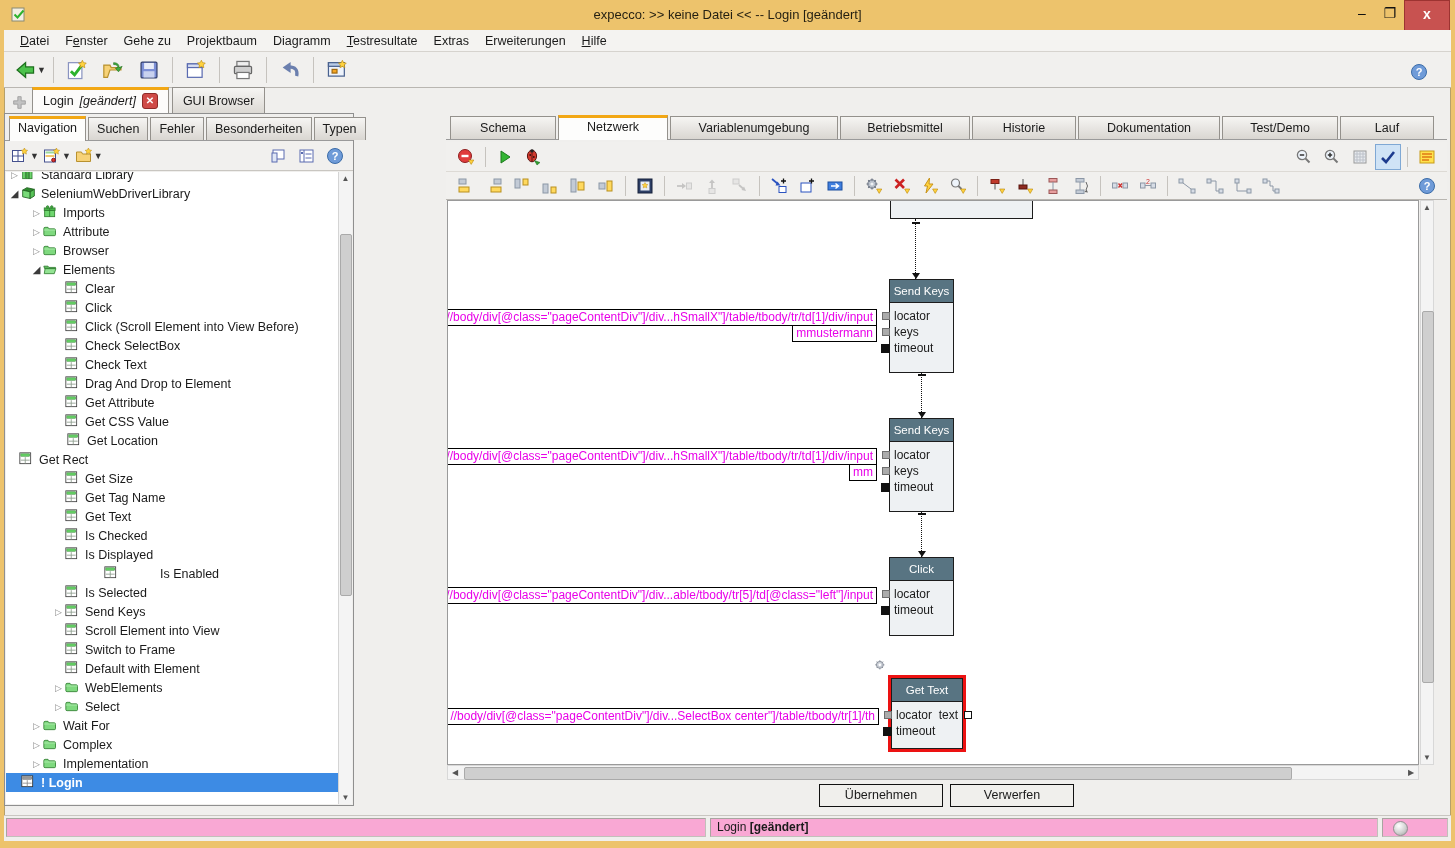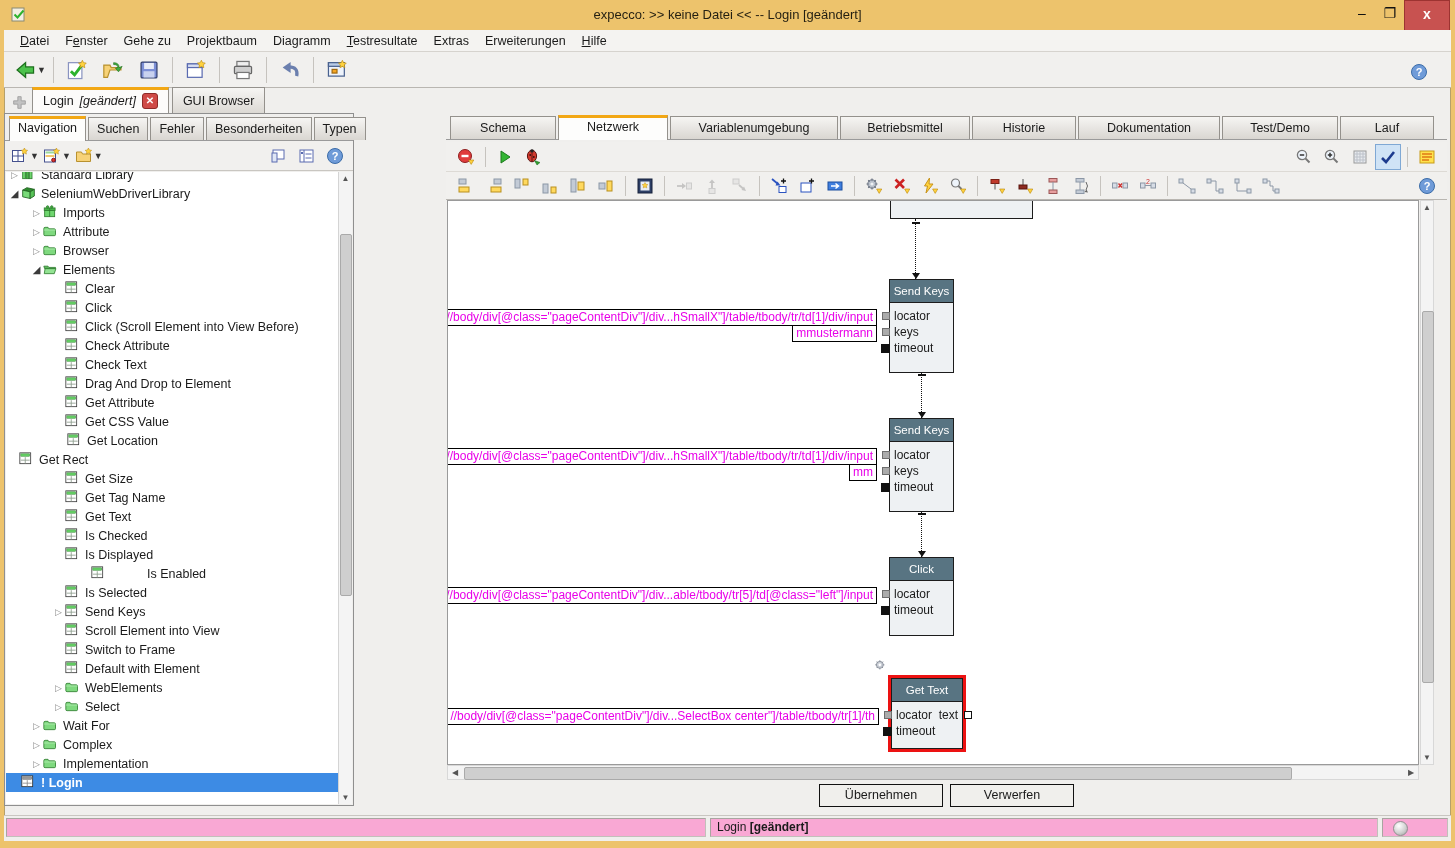--- a/index.html
+++ b/index.html
@@ -357,21 +357,21 @@
       </div>
       <div class="trow" style="padding-left: 46px;">
         <span class="expander"></span>
         <span style="width: 15px; height: 15px; flex: 0 0 auto; margin-right: 5px; display: inline-flex;">
           <svg width="15" height="15" viewBox="0 0 18 18">
             <rect x="1" y="1" width="13" height="13" fill="#fff" stroke="#3c3c3c"></rect>
             <rect x="2.2" y="2.2" width="10.6" height="3" fill="#63ce63" stroke="#2f7d2f" stroke-width=".5"></rect>
             <path d="M7.5 6.2v7.5M2.2 9.8h10.6" stroke="#8a9a8a" fill="none"></path>
           </svg>
         </span>
-        <span>Check Attribute</span>
+        <span>Check SelectBox</span>
       </div>
       <div class="trow" style="padding-left: 46px;">
         <span class="expander"></span>
         <span style="width: 15px; height: 15px; flex: 0 0 auto; margin-right: 5px; display: inline-flex;">
           <svg width="15" height="15" viewBox="0 0 18 18">
             <rect x="1" y="1" width="13" height="13" fill="#fff" stroke="#3c3c3c"></rect>
             <rect x="2.2" y="2.2" width="10.6" height="3" fill="#63ce63" stroke="#2f7d2f" stroke-width=".5"></rect>
             <path d="M7.5 6.2v7.5M2.2 9.8h10.6" stroke="#8a9a8a" fill="none"></path>
           </svg>
         </span>
@@ -480,21 +480,21 @@
         <span class="expander"></span>
         <span style="width: 15px; height: 15px; flex: 0 0 auto; margin-right: 5px; display: inline-flex;">
           <svg width="15" height="15" viewBox="0 0 18 18">
             <rect x="1" y="1" width="13" height="13" fill="#fff" stroke="#3c3c3c"></rect>
             <rect x="2.2" y="2.2" width="10.6" height="3" fill="#63ce63" stroke="#2f7d2f" stroke-width=".5"></rect>
             <path d="M7.5 6.2v7.5M2.2 9.8h10.6" stroke="#8a9a8a" fill="none"></path>
           </svg>
         </span>
         <span>Is Displayed</span>
       </div>
-      <div class="trow" style="padding-left: 36px; gap: 36px;">
+      <div class="trow" style="padding-left: 49px; gap: 36px;">
         <span class="expander"></span>
         <span style="width: 15px; height: 15px; flex: 0 0 auto; margin-right: 5px; display: inline-flex;">
           <svg width="15" height="15" viewBox="0 0 18 18">
             <rect x="1" y="1" width="13" height="13" fill="#fff" stroke="#3c3c3c"></rect>
             <rect x="2.2" y="2.2" width="10.6" height="3" fill="#63ce63" stroke="#2f7d2f" stroke-width=".5"></rect>
             <path d="M7.5 6.2v7.5M2.2 9.8h10.6" stroke="#8a9a8a" fill="none"></path>
           </svg>
         </span>
         <span>Is Enabled</span>
       </div>

